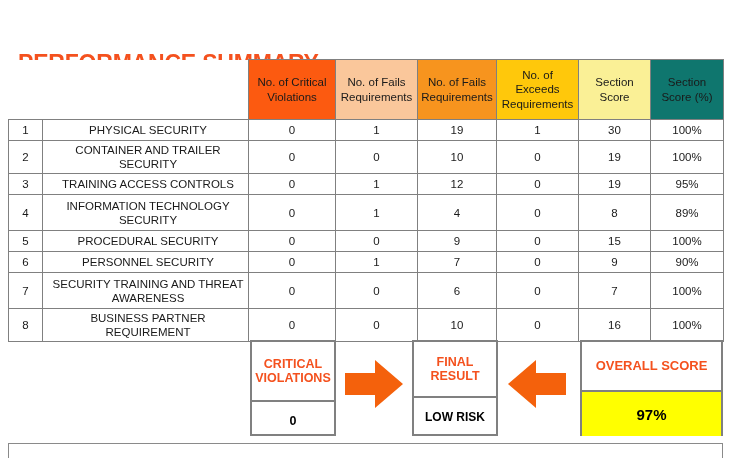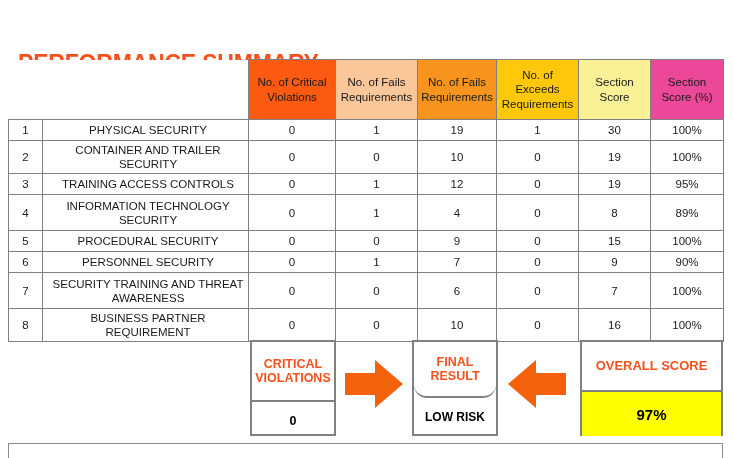--- a/index.html
+++ b/index.html
@@ -53,21 +53,21 @@
     line-height: 1.25;
     padding: 2px 3px !important;
     color: #1a1a1a;
   }
   .hdr-blank { border: none !important; background: #ffffff; }
   .c-crit   { background: #FC5A10; }
   .c-fail   { background: #FAC79B; }
   .c-meets  { background: #F7941E; }
   .c-exceed { background: #FFC80B; }
   .c-sect   { background: #FAF096; }
-  .c-pct    { background: #ec4899; }
+  .c-pct    { background: #0f766e; }
 
   
   .r1 { height: 21px; }
   .r2 { height: 36px; }
   .cell-idx  { width: 34px; text-align: center; }
   .cell-name { text-align: left; padding: 2px 0 2px 5px !important; line-height: 1.22; }
   .cell-num  { text-align: center; }
   .bold-num  { font-weight: bold; }
 
   
@@ -98,21 +98,21 @@
     font-weight: bold;
     font-size: 12.5px;
     box-sizing: border-box;
   }
 
   #critical-violations-box { left: 250px; top: 340px; width: 86px; height: 96px; }
   #critical-violations-box .sum-label { height: 60px; width: 100%; padding: 7px 4px; }
   #critical-violations-box .sum-value { height: 38px; width: 100%; }
 
   #final-result-box { left: 412px; top: 340px; width: 86px; height: 96px; }
-  #final-result-box .sum-label { height: 56px; width: 100%; padding: 12px 2px; border-radius: 13px; }
+  #final-result-box .sum-label { height: 56px; width: 100%; padding: 12px 2px; }
   #final-result-box .sum-value { height: 38px; width: 100%; font-size: 12px; }
 
   #overall-score-box { left: 580px; top: 340px; width: 143px; height: 96px; }
   #overall-score-box .sum-label { height: 50px; width: 100%; font-size: 13px; }
   #overall-score-box .sum-value { height: 44px; width: 100%; background: #FFFF00; font-size: 15px; }
 
   
   .arrow { position: absolute; }
   #arrow-right { left: 345px; top: 358px; width: 58px; height: 52px; }
   #arrow-left  { left: 508px; top: 358px; width: 58px; height: 52px; }

